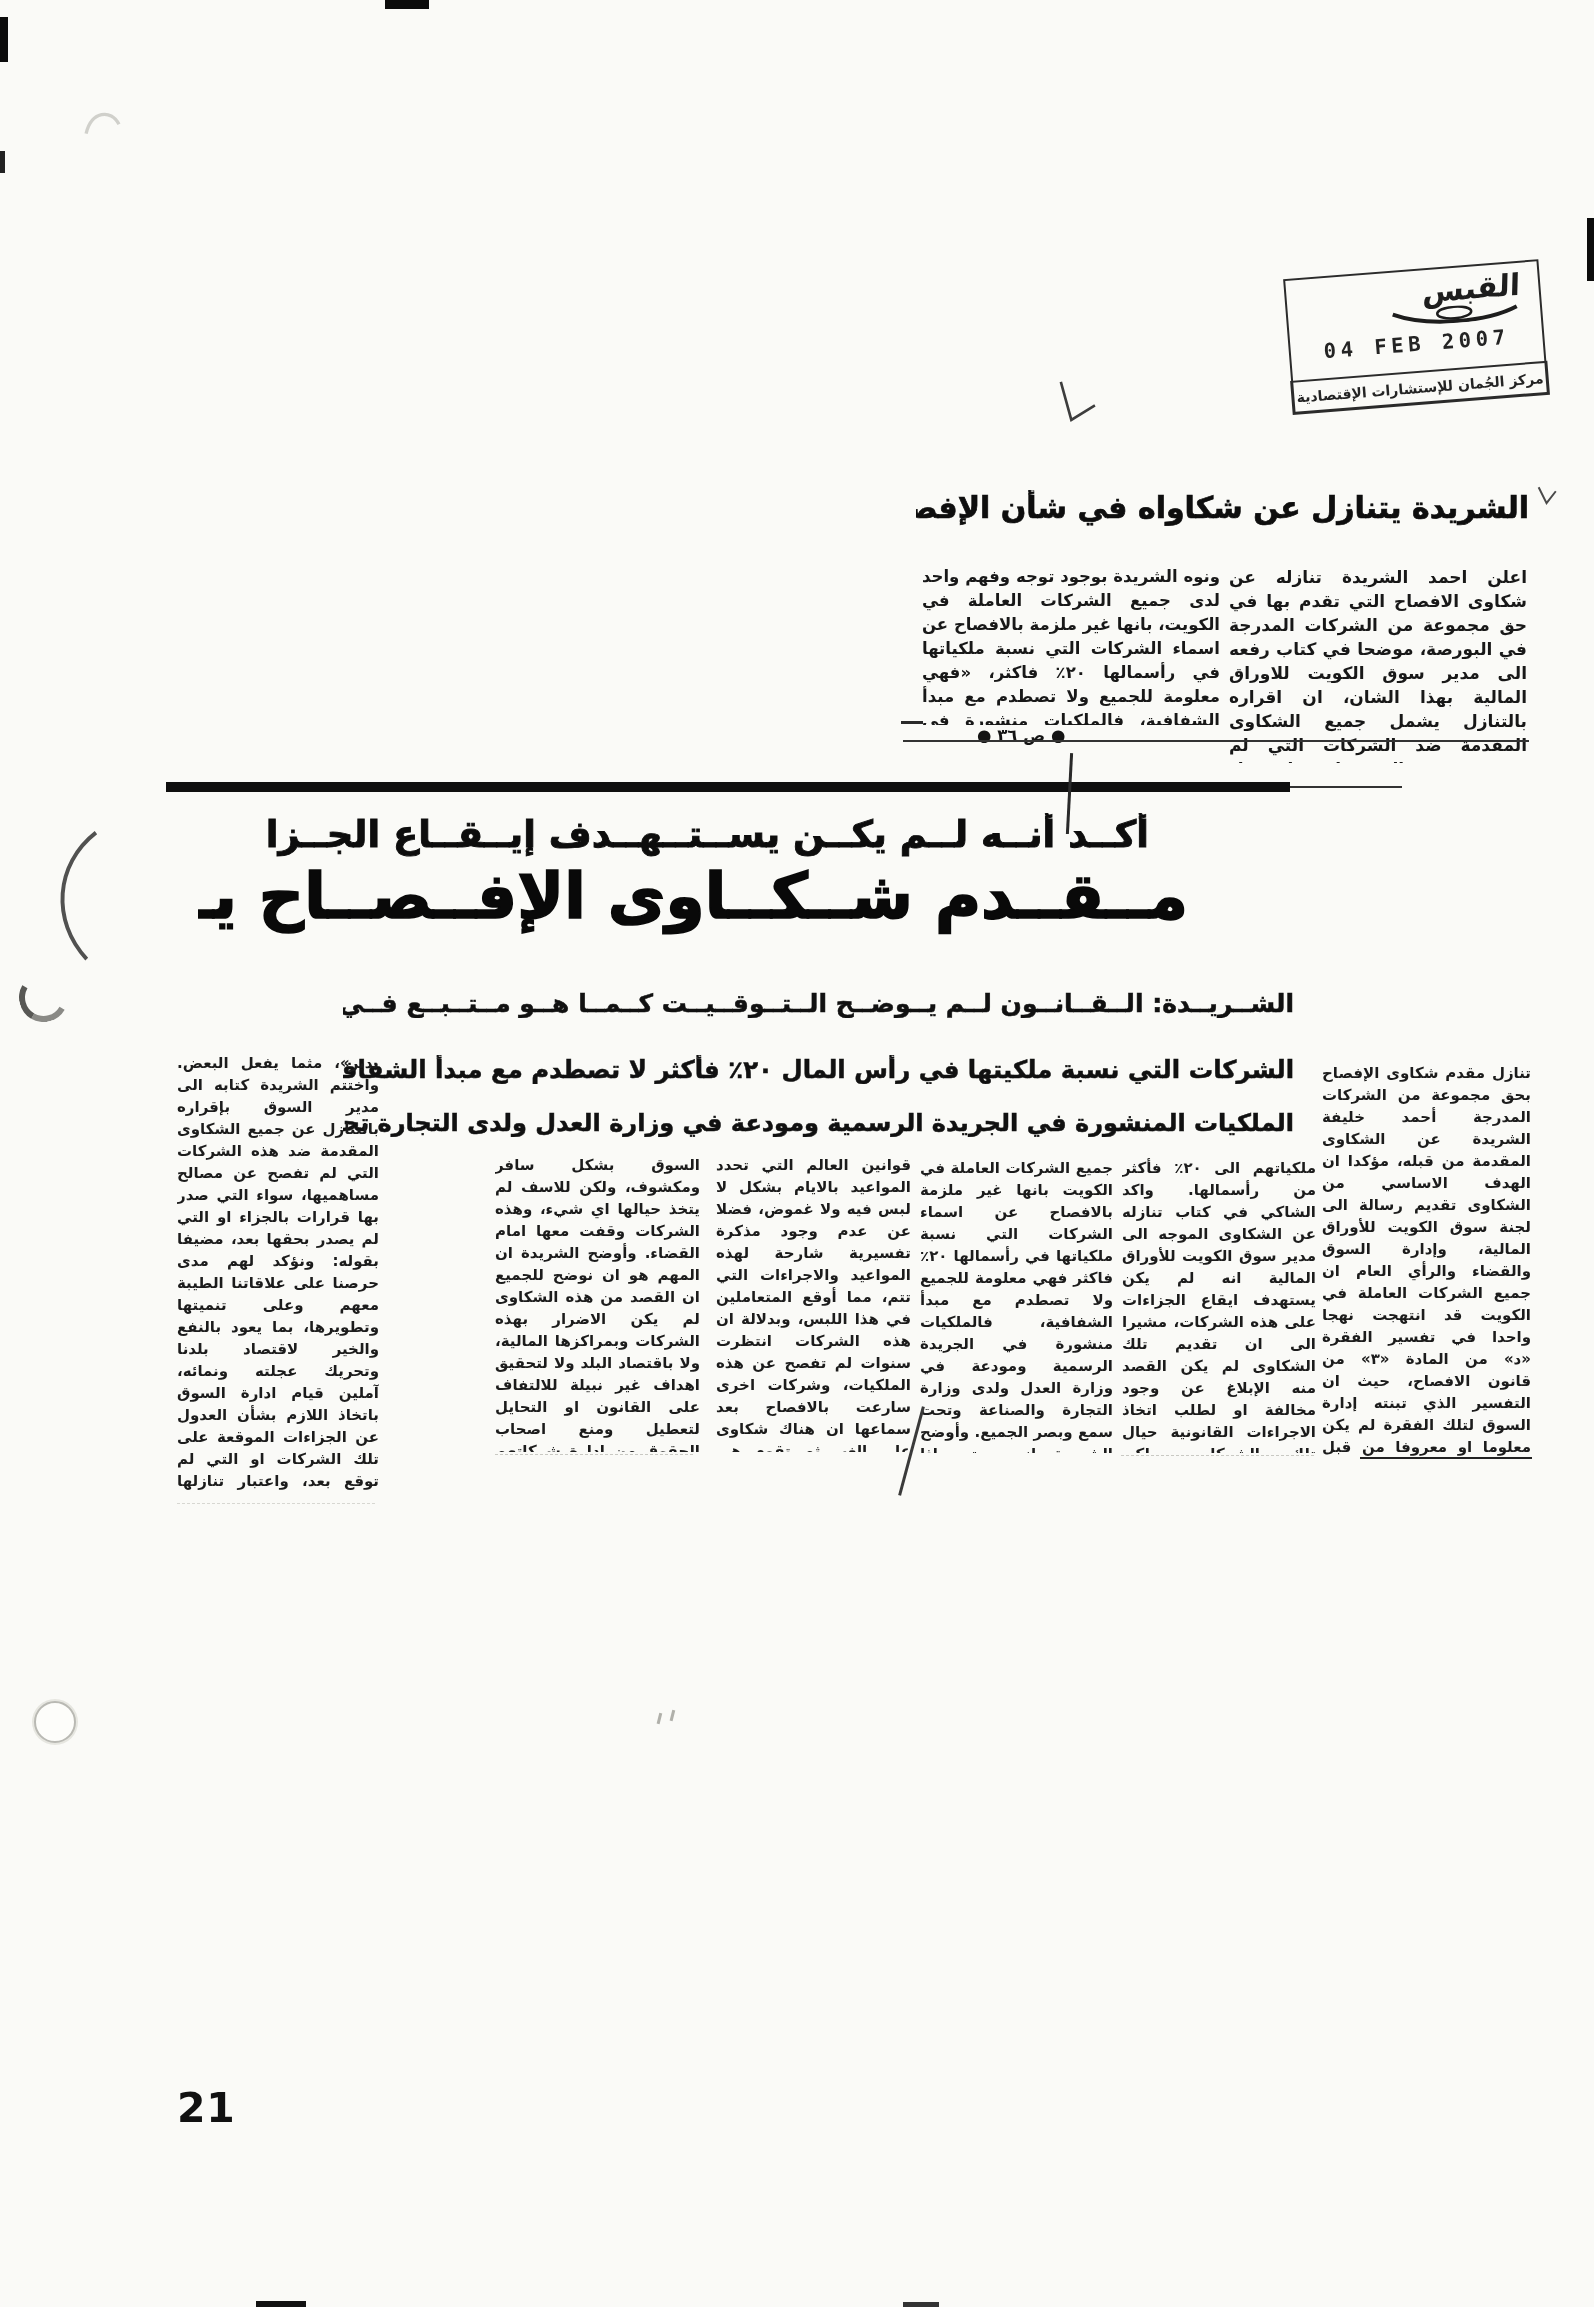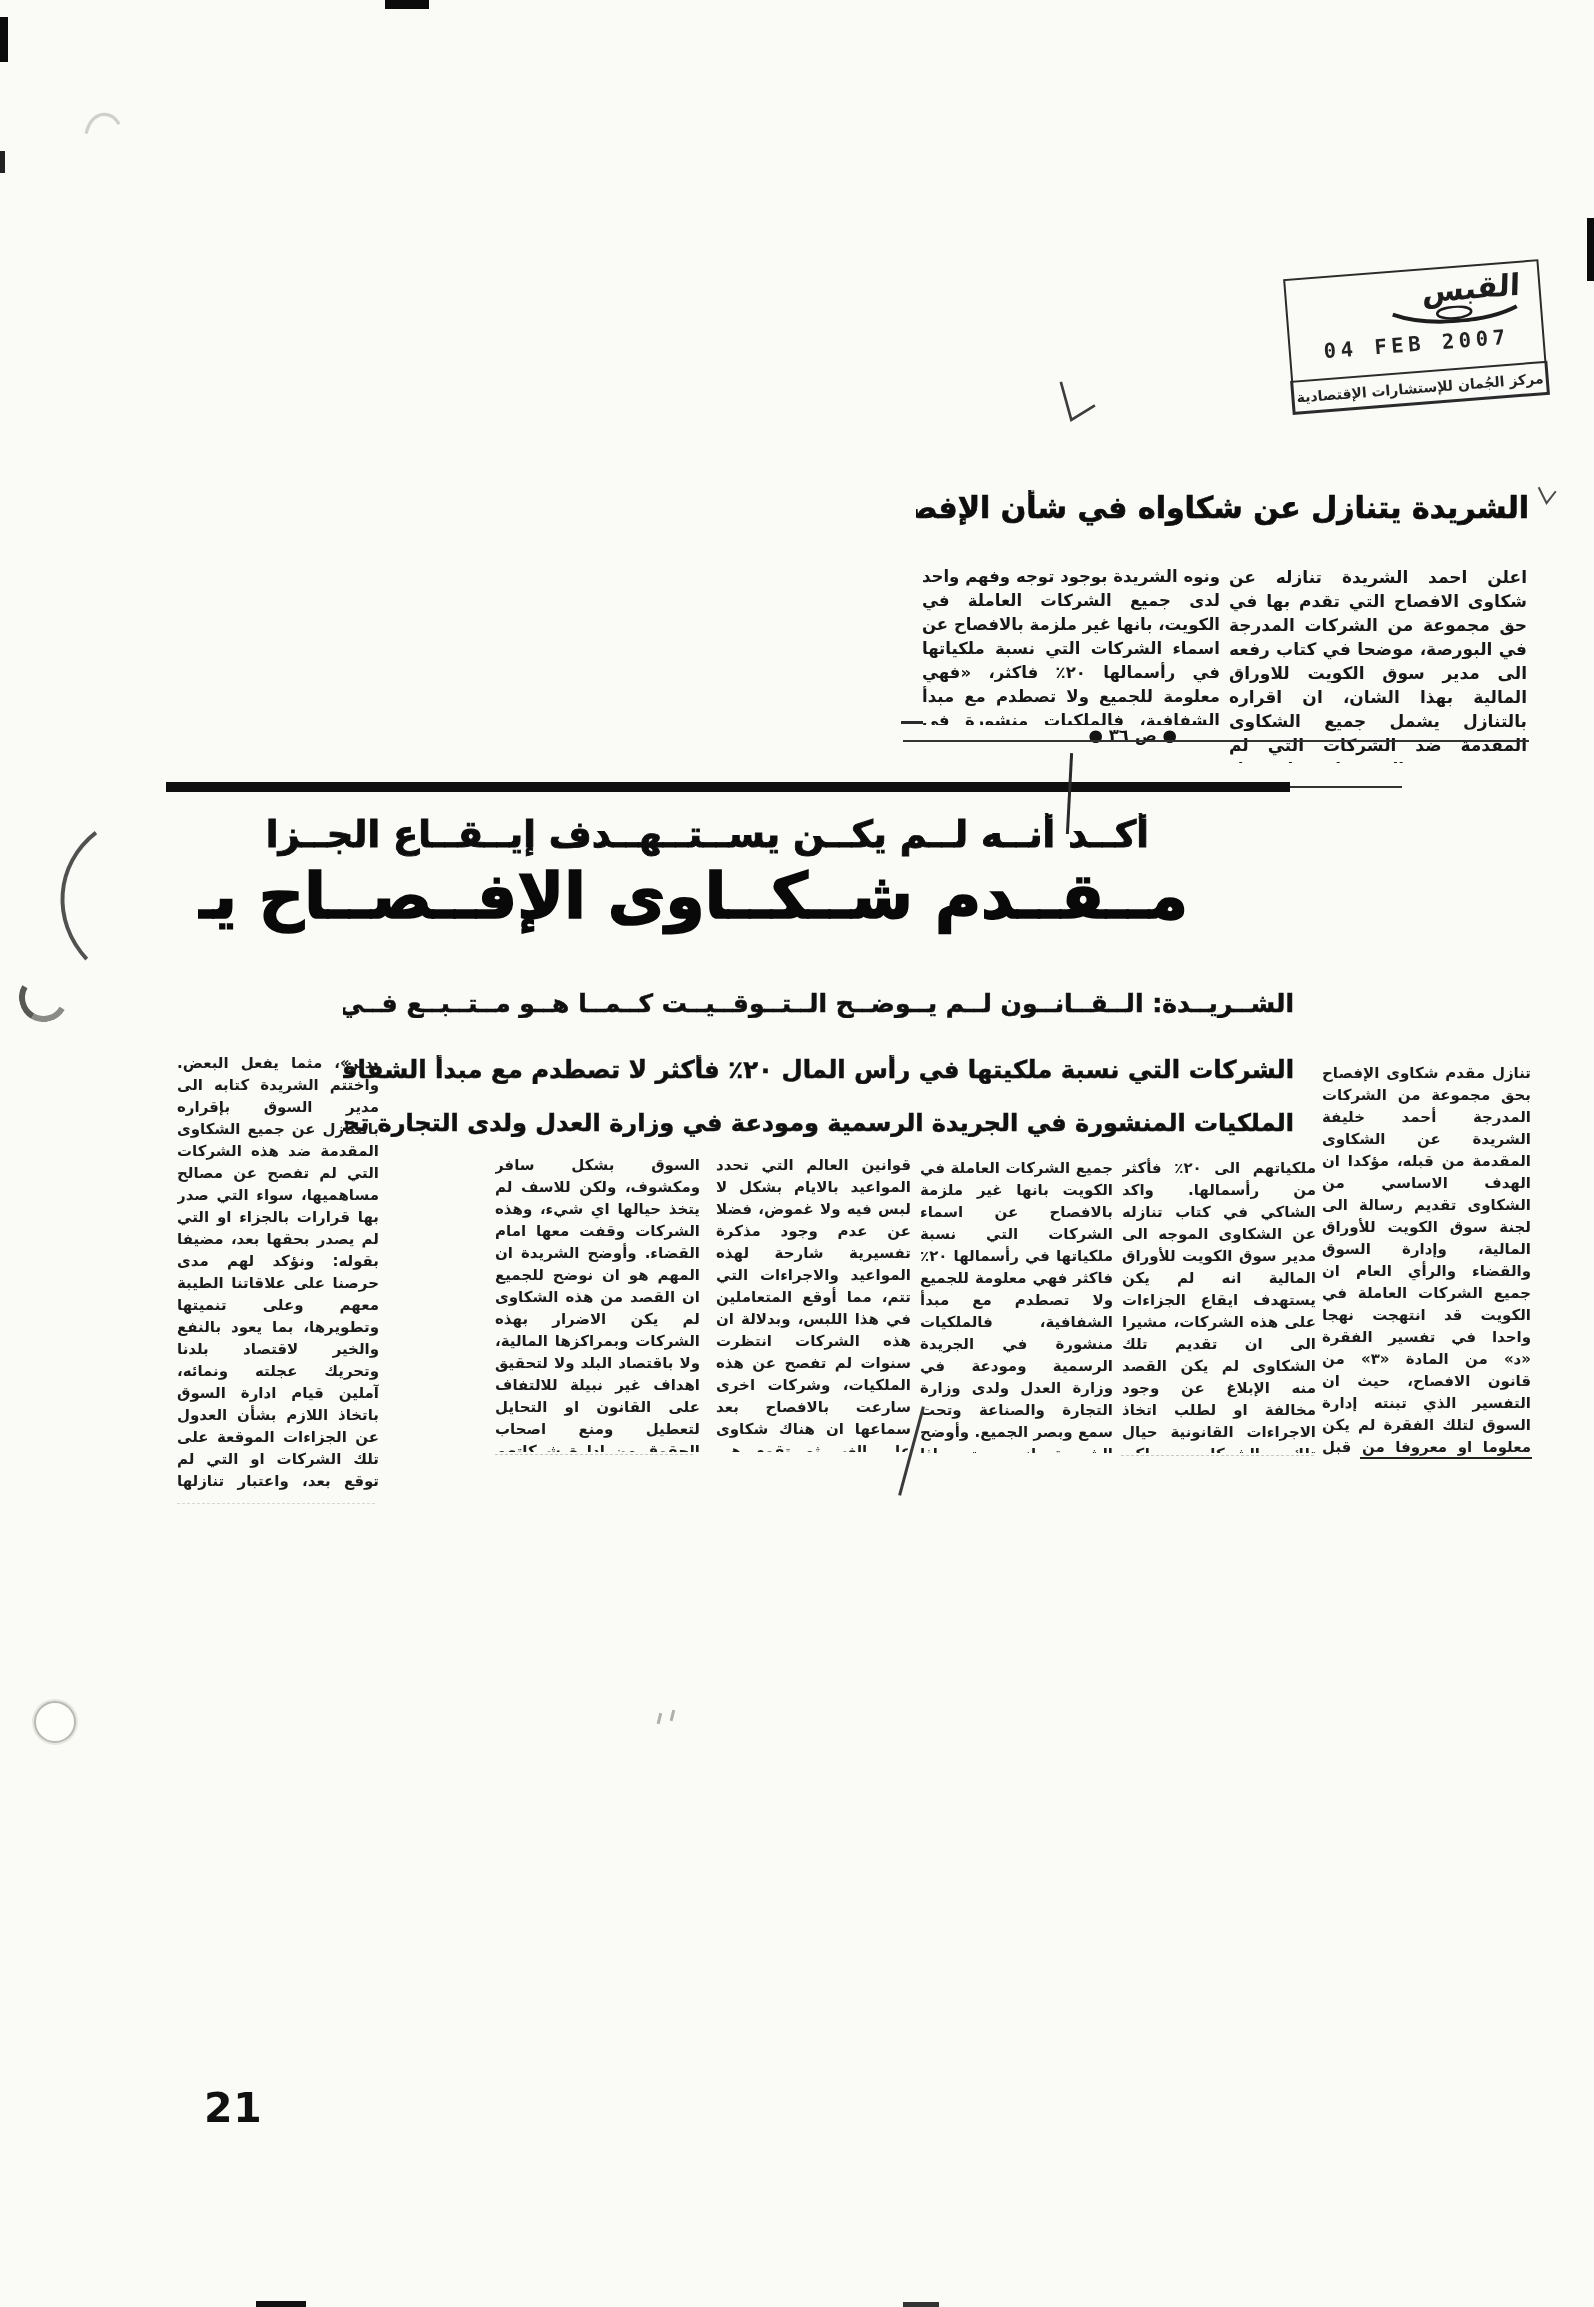--- a/index.html
+++ b/index.html
@@ -72,21 +72,21 @@
   </svg>
 
   <svg class="abs" style="left:1536px;top:482px;" width="26.4" height="26.4" viewBox="0 0 40 40">
     <path d="M4,8 L16,32 L30,14" stroke="#4a4a4a" stroke-width="3" fill="none"></path>
   </svg>
 
   <div id="teaser-headline" class="abs ar nowrap" style="left:916px;top:490px;width:613px;height:53px;overflow:hidden;">الشريدة يتنازل عن شكاواه في شأن الإفصاح في الشركات</div>
 
   <div class="abs ar just teasercol" style="left:1229px;top:565px;width:298px;height:198px;font-size:17px;">اعلن احمد الشريدة تنازله عن شكاوى الافصاح التي تقدم بها في حق مجموعة من الشركات المدرجة في البورصة، موضحا في كتاب رفعه الى مدير سوق الكويت للاوراق المالية بهذا الشان، ان اقراره بالتنازل يشمل جميع الشكاوى المقدمة ضد الشركات التي لم تفصح عن مصالح مساهميها، سواء الشركات التي صدرت بحقها قرارات بالجزاء او التي لم يصدر بحقها اي قرار بعد.</div>
   <div class="abs ar just teasercol" style="left:922px;top:565px;width:298px;height:160px;">ونوه الشريدة بوجود توجه وفهم واحد لدى جميع الشركات العاملة في الكويت، بانها غير ملزمة بالافصاح عن اسماء الشركات التي نسبة ملكياتها في رأسمالها ٢٠٪ فاكثر، «فهي معلومة للجميع ولا تصطدم مع مبدأ الشفافية، فالملكيات منشورة في الجريدة الرسمية ومودعة في وزارة العدل ولدى وزارة التجارة والصناعة، وتحت سمع وبصر الجميع».</div>
-  <div class="abs ar" style="left:1019px;top:726px;width:158px;text-align:right;font-size:16.5px;font-weight:bold;">● ص ٣٦ ●</div>
+  <div class="abs ar" style="left:977px;top:726px;width:158px;text-align:left;font-size:16.5px;font-weight:bold;">● ص ٣٦ ●</div>
 
   <div class="abs rule" style="left:903px;top:740px;width:626px;height:2px;background:#333;"></div>
   <div class="abs rule" style="left:901px;top:721px;width:22.4px;height:3.3px;background:#2a2a2a;"></div>
 
   <div class="abs" style="left:166px;top:782px;width:1124px;height:10px;background:#0f0f0f;"></div>
   <div class="abs" style="left:1290px;top:786px;width:112px;height:2px;background:#333;"></div>
 
   <div class="abs" style="left:1068px;top:753px;width:2.6px;height:81px;background:#2a2a2a;transform:rotate(3deg);"></div>
 
   <svg class="abs" style="left:38px;top:827px;" width="79" height="139" viewBox="0 0 120 210">
@@ -114,16 +114,16 @@
   <div class="abs rule" style="left:1360px;top:1457px;width:172px;height:2px;"></div>
   <div class="abs dashrule" style="left:1121px;top:1455px;width:193px;"></div>
   <div class="abs dashrule" style="left:495px;top:1454px;width:198px;"></div>
   <div class="abs dashrule" style="left:177px;top:1503px;width:198px;opacity:0.7;"></div>
 
   <div class="abs" style="left:910px;top:1405px;width:2.6px;height:92px;background:#3a3a3a;transform:rotate(15deg);"></div>
 
   <div class="abs" style="left:658px;top:1713px;width:2.6px;height:10.6px;background:#b0b0aa;transform:rotate(14deg);"></div>
   <div class="abs" style="left:671px;top:1710px;width:2.6px;height:10.6px;background:#b0b0aa;transform:rotate(14deg);"></div>
 
-  <div id="page-num" class="abs" style="left:177px;top:2084px;margin-left:27px;">21</div>
+  <div id="page-num" class="abs" style="left:177px;top:2084px;">21</div>
 
 </div>
 
 
 </body></html>

